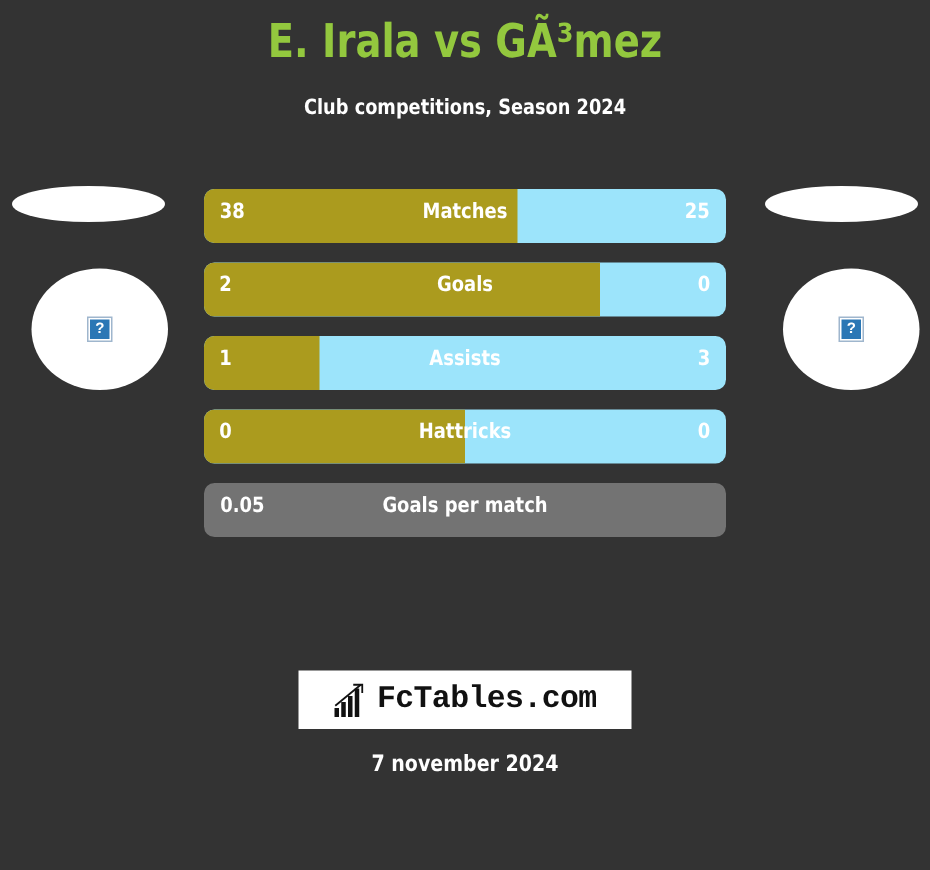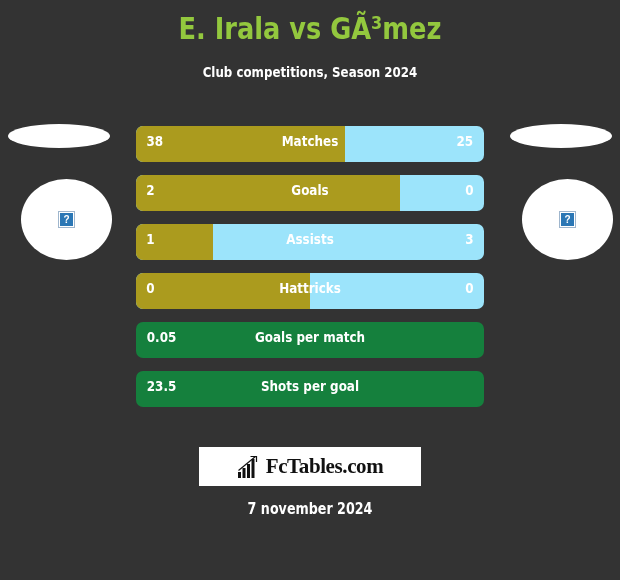--- a/index.html
+++ b/index.html
@@ -149,42 +149,42 @@
     line-height: 31px;
     color: #ffffff;
     font-size: 14px;
     font-weight: bold;
     font-family: "DejaVu Sans Condensed", "Liberation Sans Narrow", "Liberation Sans", sans-serif;
     transform: scaleX(0.95);
     white-space: nowrap;
   }
   .bar-val.left  { left: 10px; }
   .bar-val.right { right: 10px; }
-  .bar-row.single { background: #15803d; }
+  .bar-row.single { background: #737373; }
 
   
   .logo-box {
     position: absolute;
     left: 199px;
     top: 447px;
     width: 222px;
     height: 39px;
     background: #ffffff;
     display: flex;
     align-items: center;
     justify-content: center;
     gap: 5px;
   }
   .logo-icon { display: block; }
   .logo-text {
     color: #111111;
     font-size: 21px;
     font-weight: bold;
     letter-spacing: -0.4px;
-    font-family: Liberation Serif, serif;
+    font-family: Liberation Mono, monospace;
   }
   .date {
     position: absolute;
     top: 500px;
     left: 0;
     width: 620px;
     text-align: center;
     color: #ffffff;
     font-size: 15px;
     font-weight: bold;
@@ -240,24 +240,20 @@
       </div>
       <div class="bar-row">
         <div class="bar-fill" style="width: 50%;"></div>
         <div class="bar-val left">0</div>
         <div class="bar-label">Hattricks</div>
         <div class="bar-val right">0</div>
       </div>
       <div class="bar-row single">
         <div class="bar-val left">0.05</div>
         <div class="bar-label">Goals per match</div>
-      </div>
-      <div class="bar-row single">
-        <div class="bar-val left">23.5</div>
-        <div class="bar-label">Shots per goal</div>
       </div>
     </div>
 
   <div class="logo-box">
     <svg class="logo-icon" width="24" height="24" viewBox="0 0 24 24">
       <rect x="1" y="17" width="3" height="6" fill="#111111"></rect>
       <rect x="5.5" y="13" width="3" height="10" fill="#111111"></rect>
       <rect x="10" y="9" width="3" height="14" fill="#111111"></rect>
       <rect x="14.5" y="4" width="3" height="19" fill="#111111"></rect>
       <path d="M1.5 15.5 L18.5 1.5" stroke="#111111" stroke-width="1.2" fill="none"></path>

